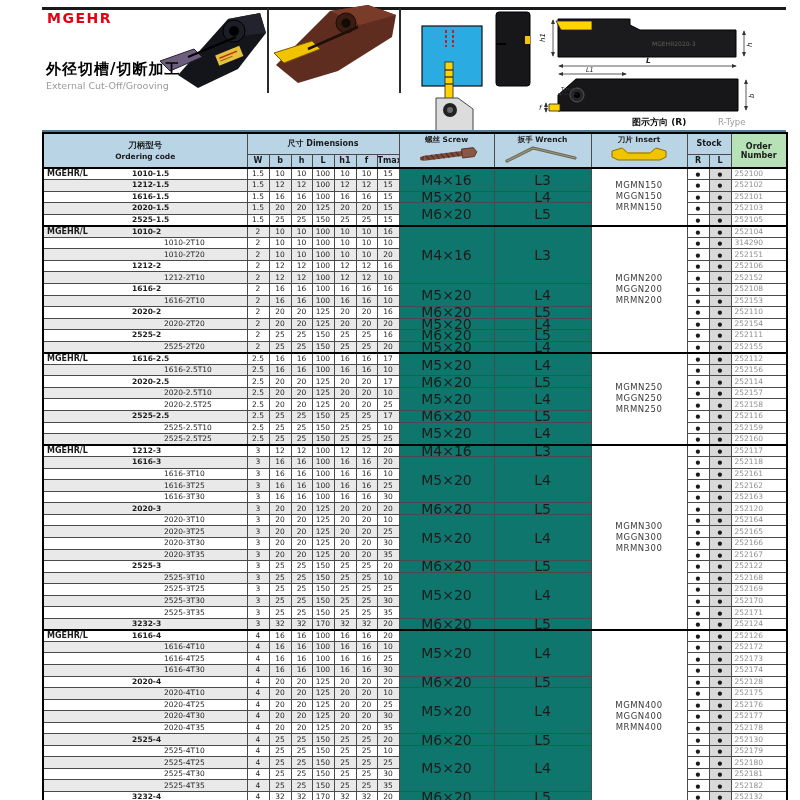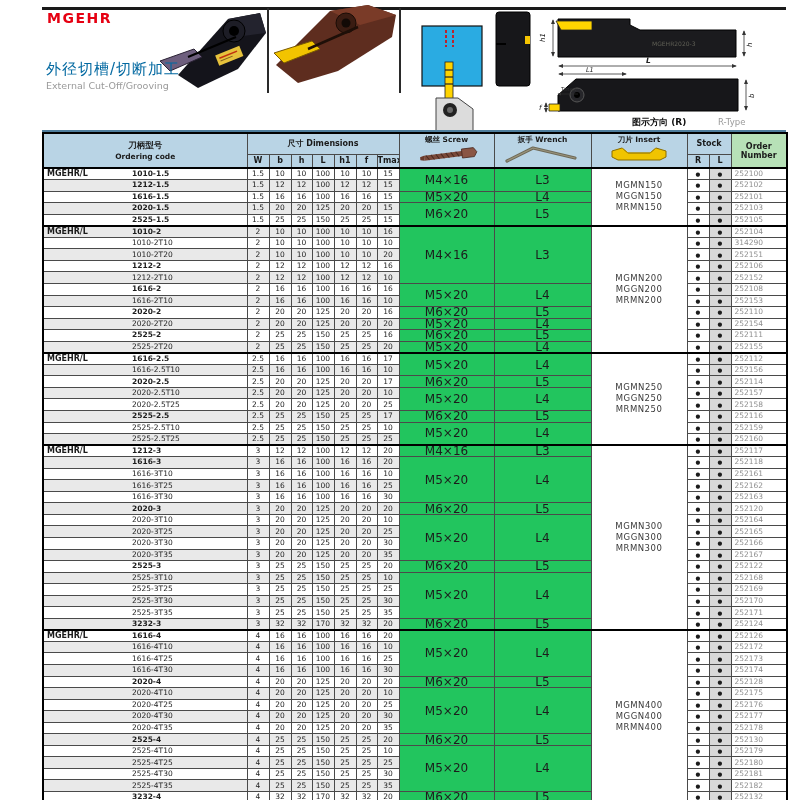--- a/index.html
+++ b/index.html
@@ -3,21 +3,21 @@
 <meta charset="utf-8">
 <style>
   html,body{margin:0;padding:0;background:#fff;}
   .page{position:relative;width:800px;height:800px;background:#fff;overflow:hidden;
         font-family:"DejaVu Sans","Liberation Sans",sans-serif;color:#111;}
   .abs{position:absolute;}
   
   .top-rule{left:42px;top:7px;width:744px;height:2.5px;background:#1a1a1a;}
   .vline{width:1.5px;background:#2a2a2a;top:8px;height:85px;}
   .brand{left:47px;top:10px;font-size:14px;font-weight:bold;letter-spacing:1.5px;color:#e60012;}
-  .title-zh{left:46px;top:60px;font-size:15px;font-weight:normal;letter-spacing:1px;color:#0369a1;text-align:center;}
+  .title-zh{left:46px;top:60px;font-size:15px;font-weight:bold;letter-spacing:1px;color:#000000;text-align:center;}
   .title-en{left:46px;top:80px;font-size:9.5px;color:#9a9a9a;}
   .refs{left:44px;top:103px;display:flex;align-items:center;gap:4px;white-space:nowrap;}
   .refs .zh{font-size:10.5px;font-weight:bold;color:#111;}
   .refs .en{font-size:8.5px;color:#9a9a9a;}
   .refs .lnk{font-size:9.5px;font-weight:bold;color:#0090ff;}
   .refs .gap{display:inline-block;width:14px;}
   .sep{left:42px;top:130px;width:744px;height:2px;background:#4e7d9c;}
   
   .tblwrap{left:42px;top:132px;}
   table.cat{border-collapse:collapse;table-layout:fixed;width:744px;border:2px solid #000;}
@@ -28,23 +28,23 @@
   .cat .h-dims{font-size:8px;}
   .cat .h-sub{font-size:8px;}
   .cat .h-pic{vertical-align:top;}
   .cat .h-pic .lab{font-size:7.5px;line-height:10px;padding-top:1px;}
   .cat .h-ord,.cat thead th{color:#1a1a1a;}
   .cat .h-order{background:#b7e1b7 !important;font-size:8px;line-height:9px;}
   tbody td{text-align:center;font-size:7.5px;line-height:10px;color:#1c1c1c;}
   td.c-code{text-align:left;}
   td.c-code .pfx{display:inline-block;width:88px;font-size:8px;font-weight:bold;padding-left:3px;box-sizing:border-box;}
   td.c-code .code{font-size:7.5px;font-weight:bold;}
-  td.c-code .code.var{font-weight:normal;}
+  td.c-code .code.var{font-weight:normal;margin-left:32px;}
   td.c-dim{font-size:7.5px;}
-  td.c-screw,td.c-wrench{font-size:12px;background:#22c55e;}
+  td.c-screw,td.c-wrench{font-size:14px;background:#0f766e;}
   td.c-insert{font-size:8.5px;color:#3a3a3a;letter-spacing:0.5px;background:#fff;}
   td.c-insert div{line-height:11px;}
   td.c-r{font-size:5.5px;background:#fff;}
   td.c-l{font-size:5.5px;background:#d9d9d9;}
   td.c-order{color:#8f8f8f;font-size:7.5px;text-align:left;padding-left:3px;background:#fff;}
   td.stripe{background:#e9e9e9;}
   tr.gs td{border-top:2px solid #000;}
   tr.ss td{border-top:1.6px solid #000;}
   svg{display:block;}
 </style>

